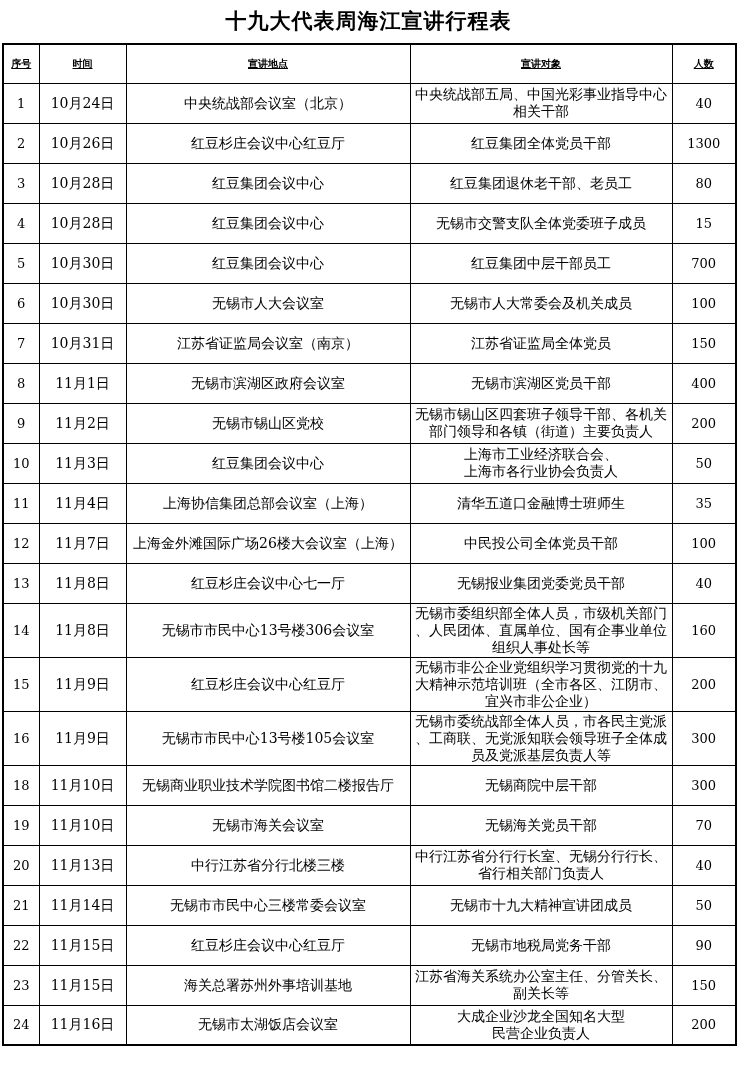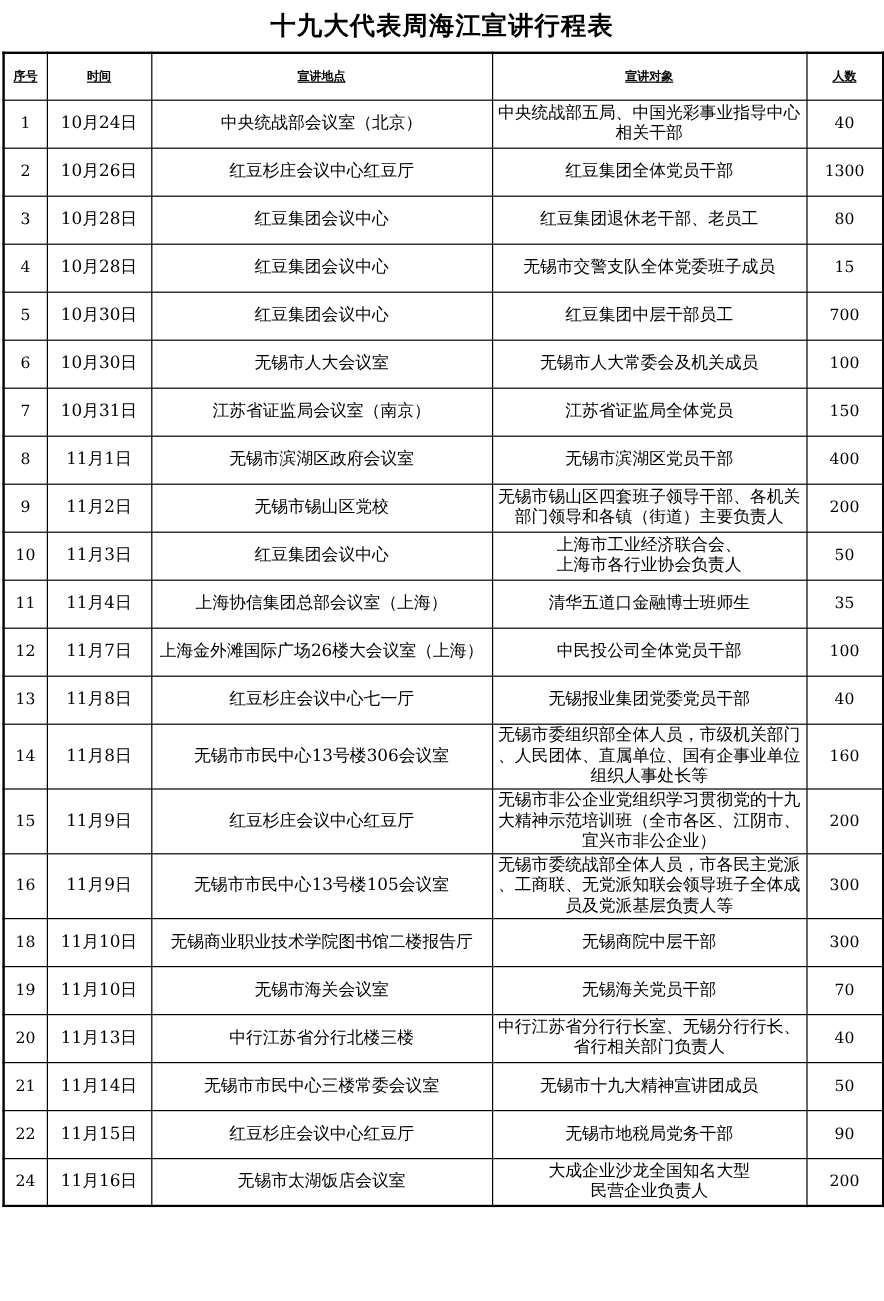--- a/index.html
+++ b/index.html
@@ -226,20 +226,28 @@
         <td class="col-count">50</td>
       </tr>
       <tr>
         <td class="col-no">22</td>
         <td class="col-time">11月15日</td>
         <td class="col-location">红豆杉庄会议中心红豆厅</td>
         <td class="col-audience">无锡市地税局党务干部</td>
         <td class="col-count">90</td>
       </tr>
       <tr>
+        <td class="col-no">23</td>
+        <td class="col-time">11月15日</td>
+        <td class="col-location">海关总署苏州外事培训基地</td>
+        <td class="col-audience">江苏省海关系统办公室主任、分管关长、
+副关长等</td>
+        <td class="col-count">150</td>
+      </tr>
+      <tr>
         <td class="col-no">24</td>
         <td class="col-time">11月16日</td>
         <td class="col-location">无锡市太湖饭店会议室</td>
         <td class="col-audience">大成企业沙龙全国知名大型
 民营企业负责人</td>
         <td class="col-count">200</td>
       </tr>
     </tbody>
 </table>
 

